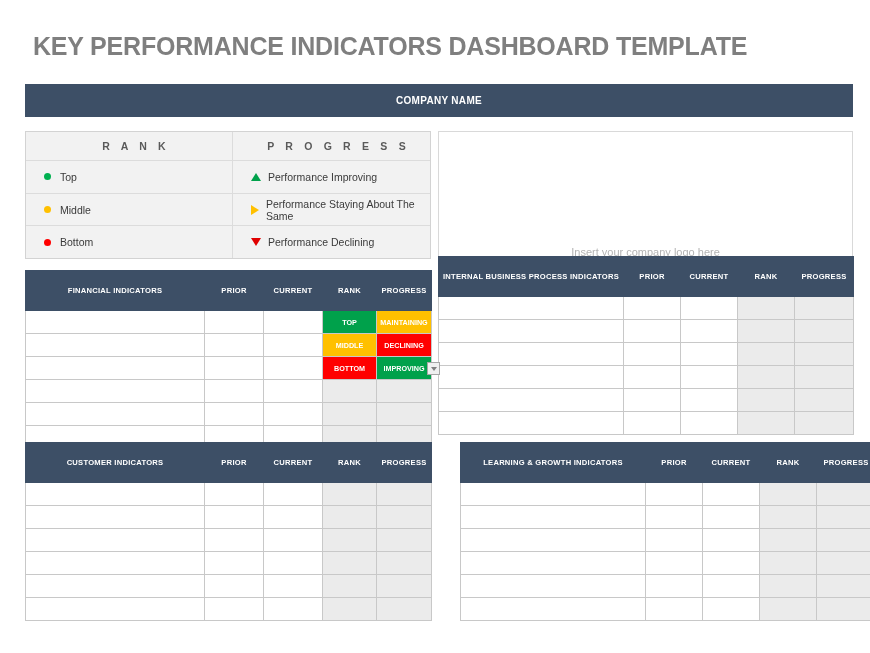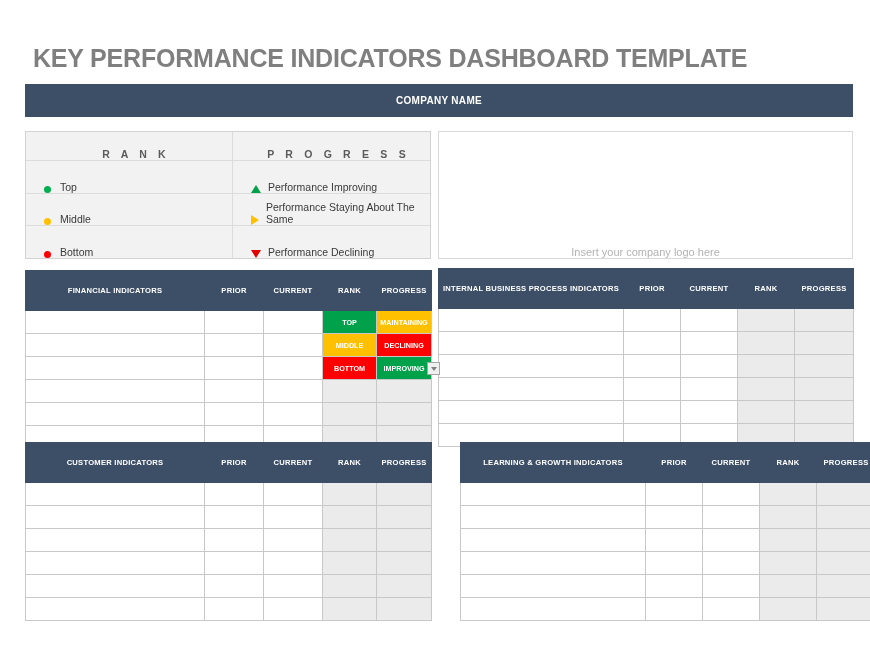--- a/index.html
+++ b/index.html
@@ -8,21 +8,21 @@
     background: #ffffff;
     font-family: "Liberation Sans", sans-serif;
     overflow: hidden;
   }
   .page { position: relative; width: 870px; height: 653px; padding: 0; }
 
   
   .page-title {
     position: absolute; left: 33px; top: 32px;
     font-size: 25px; font-weight: bold; letter-spacing: -0.2px;
-    color: #7f7f7f; white-space: nowrap; margin-top: 12px;
+    color: #7f7f7f; white-space: nowrap;
   }
 
   
   .company-banner {
     position: absolute; left: 25px; top: 84px;
     width: 828px; height: 33px;
     background: #3d4f66;
     display: flex; align-items: center; justify-content: center;
   }
   .company-banner-text {
@@ -39,22 +39,22 @@
     display: flex; flex-direction: column;
   }
   .legend-row { display: flex; flex: 1 1 0; border-bottom: 1px solid #dcdcdc; }
   .legend-row:last-child { border-bottom: none; }
   .legend-row.head { flex: 0 0 29px; }
   .legend-cell {
     display: flex; align-items: center;
     padding-left: 18px;
     border-right: 1px solid #dcdcdc;
   }
-  .legend-cell:last-child { border-right: none; align-items: flex-end; }
-  .legend-cell.rank { flex: 0 0 207px; align-items: flex-end; }
+  .legend-cell:last-child { border-right: none; }
+  .legend-cell.rank { flex: 0 0 207px; }
   .legend-cell.prog { flex: 1 1 auto; }
   .legend-head-text {
     width: 100%; text-align: center;
     font-size: 10.5px; font-weight: bold; color: #5a5a5a;
     letter-spacing: 4.2px; padding-right: 4px;
   }
   .legend-label { font-size: 10.5px; color: #3a3a3a; }
   .dot { width: 7px; height: 7px; border-radius: 50%; margin-right: 9px; flex: 0 0 auto; }
   .dot.green  { background: #00b050; }
   .dot.yellow { background: #ffc000; }
@@ -91,21 +91,21 @@
     font-size: 7.2px; font-weight: bold; text-align: center;
     color: #ffffff;
   }
   .kpi-table td.plain { background: #ffffff; }
   .kpi-table td.shade { background: #ebebeb; }
   .cell-green  { background: #00a14b !important; }
   .cell-yellow { background: #ffc000 !important; }
   .cell-red    { background: #ff0000 !important; }
 
   #tbl-financial { left: 25px; top: 270px; width: 406px; }
-  #tbl-internal  { left: 438px; top: 268px; width: 415px; }
+  #tbl-internal  { left: 438px; top: 256px; width: 415px; }
   #tbl-customer  { left: 25px; top: 442px; width: 406px; }
   #tbl-learning  { left: 460px; top: 442px; width: 415px; }
 
   .col-name { width: 179px; }
   .col-prior { width: 59px; }
   .col-current { width: 59px; }
   .col-rank { width: 54px; }
   .col-progress { width: 55px; }
   .r-col-name { width: 185px; }
   .r-col-prior { width: 57px; }

